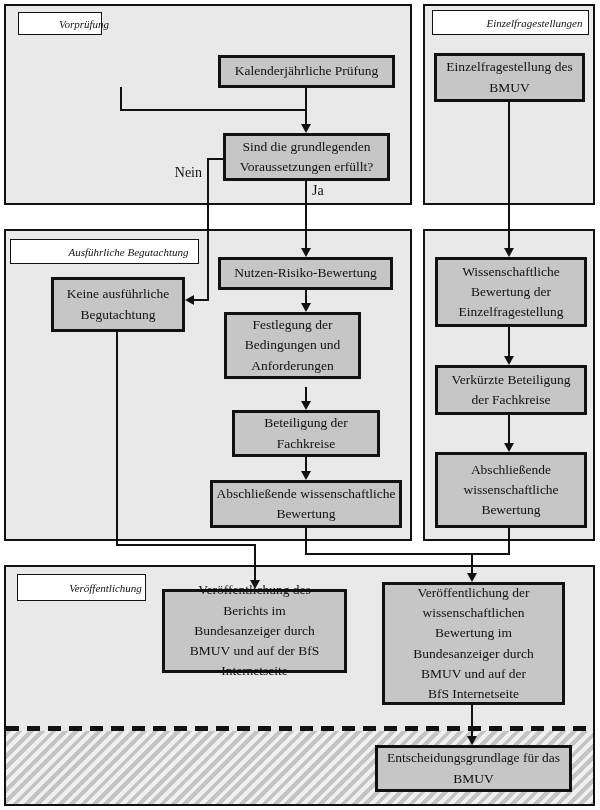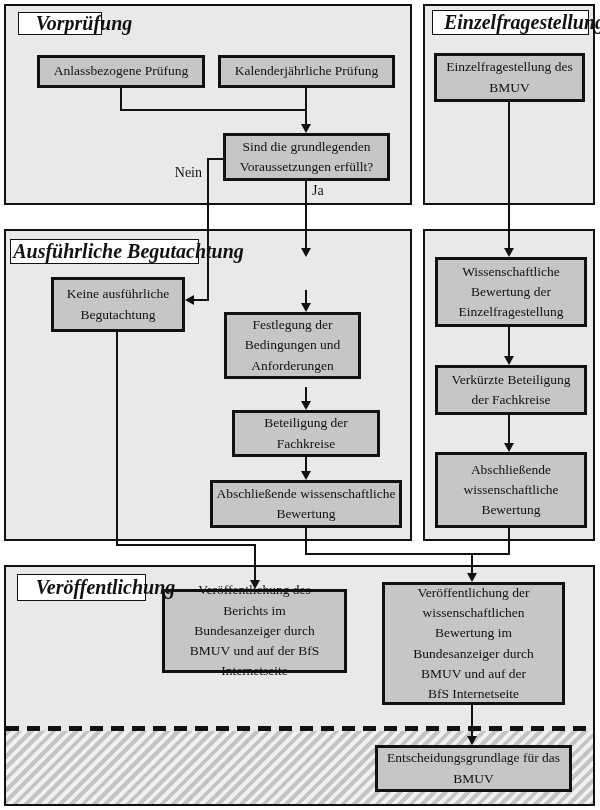--- a/index.html
+++ b/index.html
@@ -12,21 +12,21 @@
     font-family:"Liberation Serif","DejaVu Serif",serif; color:#111;
     overflow:hidden;
   }
   .section{
     position:absolute; box-sizing:border-box;
     border:2px solid var(--line); background:var(--section-bg);
   }
   .hdr{
     position:absolute; box-sizing:border-box; background:var(--header-bg);
     border:1px solid var(--line); display:flex; align-items:center; justify-content:center;
-    font-weight:bold; font-style:italic; font-size:20px; white-space:nowrap;
+    font-weight:normal; font-style:italic; font-size:11px; white-space:nowrap;
     z-index:4;
     padding-left:48px;
   }
   .node{
     position:absolute; box-sizing:border-box; background:var(--node-fill);
     border:3px solid var(--line); display:flex; align-items:center; justify-content:center;
     text-align:center; font-size:13.5px; line-height:1.5; z-index:3;
   }
   .vl,.hl{position:absolute; background:var(--line); z-index:2;}
   .vl{width:2px;} .hl{height:2px;}
@@ -101,25 +101,25 @@
   <div class="arr-d" style="left:504px;top:356px"></div>
   <div class="arr-d" style="left:504px;top:443px"></div>
   <div class="arr-l" style="left:185px;top:295px"></div>
   <div class="arr-d" style="left:250px;top:580px"></div>
   <div class="arr-d" style="left:467px;top:573px"></div>
   <div class="arr-d" style="left:467px;top:736px"></div>
 
   <div class="edge-label" style="left:158px;top:165px;width:44px;text-align:right">Nein</div>
   <div class="edge-label" style="left:312px;top:183px">Ja</div>
 
-  <div class="node" style="left:37px;top:55px;width:168px;height:33px">Anlassbezogene Prüfung</div>
   <div class="node" style="left:218px;top:55px;width:177px;height:33px">Kalenderjährliche Prüfung</div>
   <div class="node" style="left:223px;top:133px;width:167px;height:48px;padding:0 4px">Sind die grundlegenden Voraussetzungen erfüllt?</div>
   <div class="node" style="left:434px;top:53px;width:151px;height:49px;padding:12px 6px">Einzelfragestellung des BMUV</div>
   <div class="node" style="left:51px;top:277px;width:134px;height:55px;padding:0 4px">Keine ausführliche Begutachtung</div>
+  <div class="node" style="left:218px;top:257px;width:175px;height:33px">Nutzen-Risiko-Bewertung</div>
   <div class="node" style="left:224px;top:312px;width:137px;height:67px;padding:0 8px">Festlegung der Bedingungen und Anforderungen</div>
   <div class="node" style="left:232px;top:410px;width:148px;height:47px;padding:0 18px">Beteiligung der Fachkreise</div>
   <div class="node" style="left:210px;top:480px;width:192px;height:48px;padding:0 3px">Abschließende wissenschaftliche Bewertung</div>
   <div class="node" style="left:435px;top:257px;width:152px;height:70px;padding:0 6px">Wissenschaftliche Bewertung der Einzelfragestellung</div>
   <div class="node" style="left:435px;top:365px;width:152px;height:50px;padding:0 6px">Verkürzte Beteiligung der Fachkreise</div>
   <div class="node" style="left:435px;top:452px;width:152px;height:76px;padding:0 16px">Abschließende wissenschaftliche Bewertung</div>
   <div class="node" style="left:162px;top:589px;width:185px;height:84px;padding:0 15px">Veröffentlichung des Berichts im Bundesanzeiger durch BMUV und auf der BfS Internetseite</div>
   <div class="node" style="left:382px;top:582px;width:183px;height:123px;padding:0 28px">Veröffentlichung der wissenschaftlichen Bewertung im Bundesanzeiger durch BMUV und auf der BfS Internetseite</div>
   <div class="node" style="left:375px;top:745px;width:197px;height:47px;padding:0 6px">Entscheidungsgrundlage für das BMUV</div>
 

